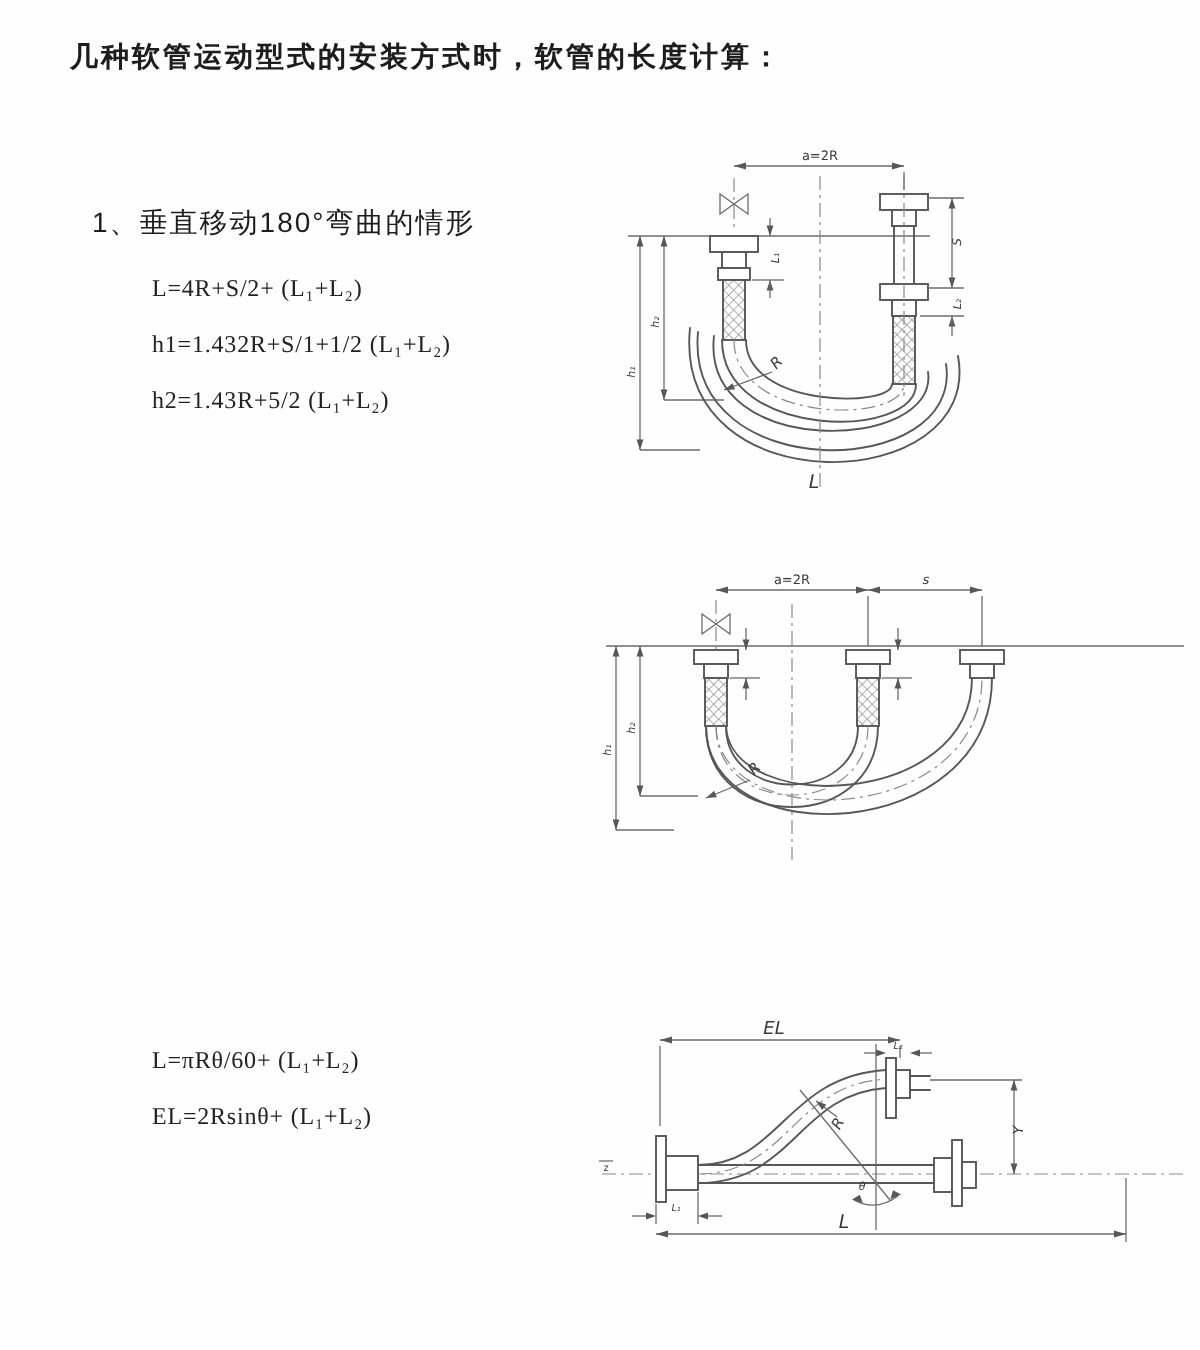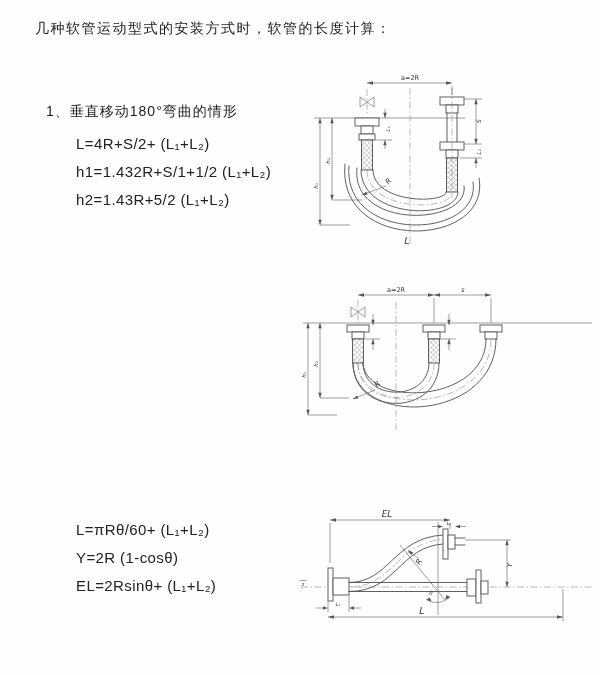--- a/index.html
+++ b/index.html
@@ -2,29 +2,29 @@
 <html><head>
 <meta charset="utf-8">
 <style>
   html,body{margin:0;padding:0;}
   body{
     width:600px;height:675px;background:#ffffff;position:relative;overflow:hidden;
     font-family:"Liberation Sans","DejaVu Sans",sans-serif;color:#1d1d1d;
   }
   .page{position:absolute;inset:0;background:#fefefe;}
   .title{
-    position:absolute;left:35px;top:20px;font-size:14px;font-weight:400;
+    position:absolute;left:35px;top:20px;font-size:14px;font-weight:700;
     letter-spacing:1.5px;white-space:nowrap;
   }
   .section{position:absolute;left:46px;}
   .sec1{top:103px}
   .sec2{top:301px}
   .sec3{top:516px}
   .heading{font-size:14px;font-weight:400;letter-spacing:1px;margin:0 0 9px 0;white-space:nowrap;}
-  .formula{font-size:15px;line-height:28px;padding-left:30px;letter-spacing:.4px;white-space:nowrap;color:#222;}
+  .formula{font-size:12px;line-height:28px;padding-left:30px;letter-spacing:.4px;white-space:nowrap;color:#222;font-family:Liberation Serif, serif;}
   svg.diag{position:absolute;}
   .d1{left:300px;top:68px}
   .d2{left:295px;top:280px}
   .d3{left:295px;top:505px}
   svg text{font-family:"DejaVu Sans","Liberation Sans",sans-serif;fill:#3a3a3a;}
   .dim-label{font-style:italic;}
   .ln{stroke:#575757;stroke-width:.95;fill:none;stroke-linecap:round;}
   .thin{stroke:#6b6b6b;stroke-width:.65;fill:none;}
   .cl{stroke:#8a8a8a;stroke-width:.6;fill:none;stroke-dasharray:7 2.5 1.5 2.5;}
   .arr{fill:#575757;stroke:none;}
@@ -40,21 +40,20 @@
   <section class="section sec1">
     <div class="heading">1、垂直移动180°弯曲的情形</div>
     <div class="formula">L=4R+S/2+ (L₁+L₂)</div>
     <div class="formula">h1=1.432R+S/1+1/2 (L₁+L₂)</div>
     <div class="formula">h2=1.43R+5/2 (L₁+L₂)</div>
   </section>
 
 
   <section class="section sec3">
     <div class="formula">L=πRθ/60+ (L₁+L₂)</div>
-    <div class="formula">Y=2R (1-cosθ)</div>
     <div class="formula">EL=2Rsinθ+ (L₁+L₂)</div>
   </section>
 
   <svg class="diag d1" viewBox="0 0 300 195" width="300" height="195">
     <defs>
       <pattern id="hxa" width="3.5" height="3.5" patternUnits="userSpaceOnUse" patternTransform="rotate(45)">
         <rect width="3.5" height="3.5" fill="#ffffff"></rect>
         <line x1="0" y1="0" x2="0" y2="3.5" stroke="#8d8d8d" stroke-width=".7"></line>
         <line x1="0" y1="0" x2="3.5" y2="0" stroke="#8d8d8d" stroke-width=".7"></line>
       </pattern>

